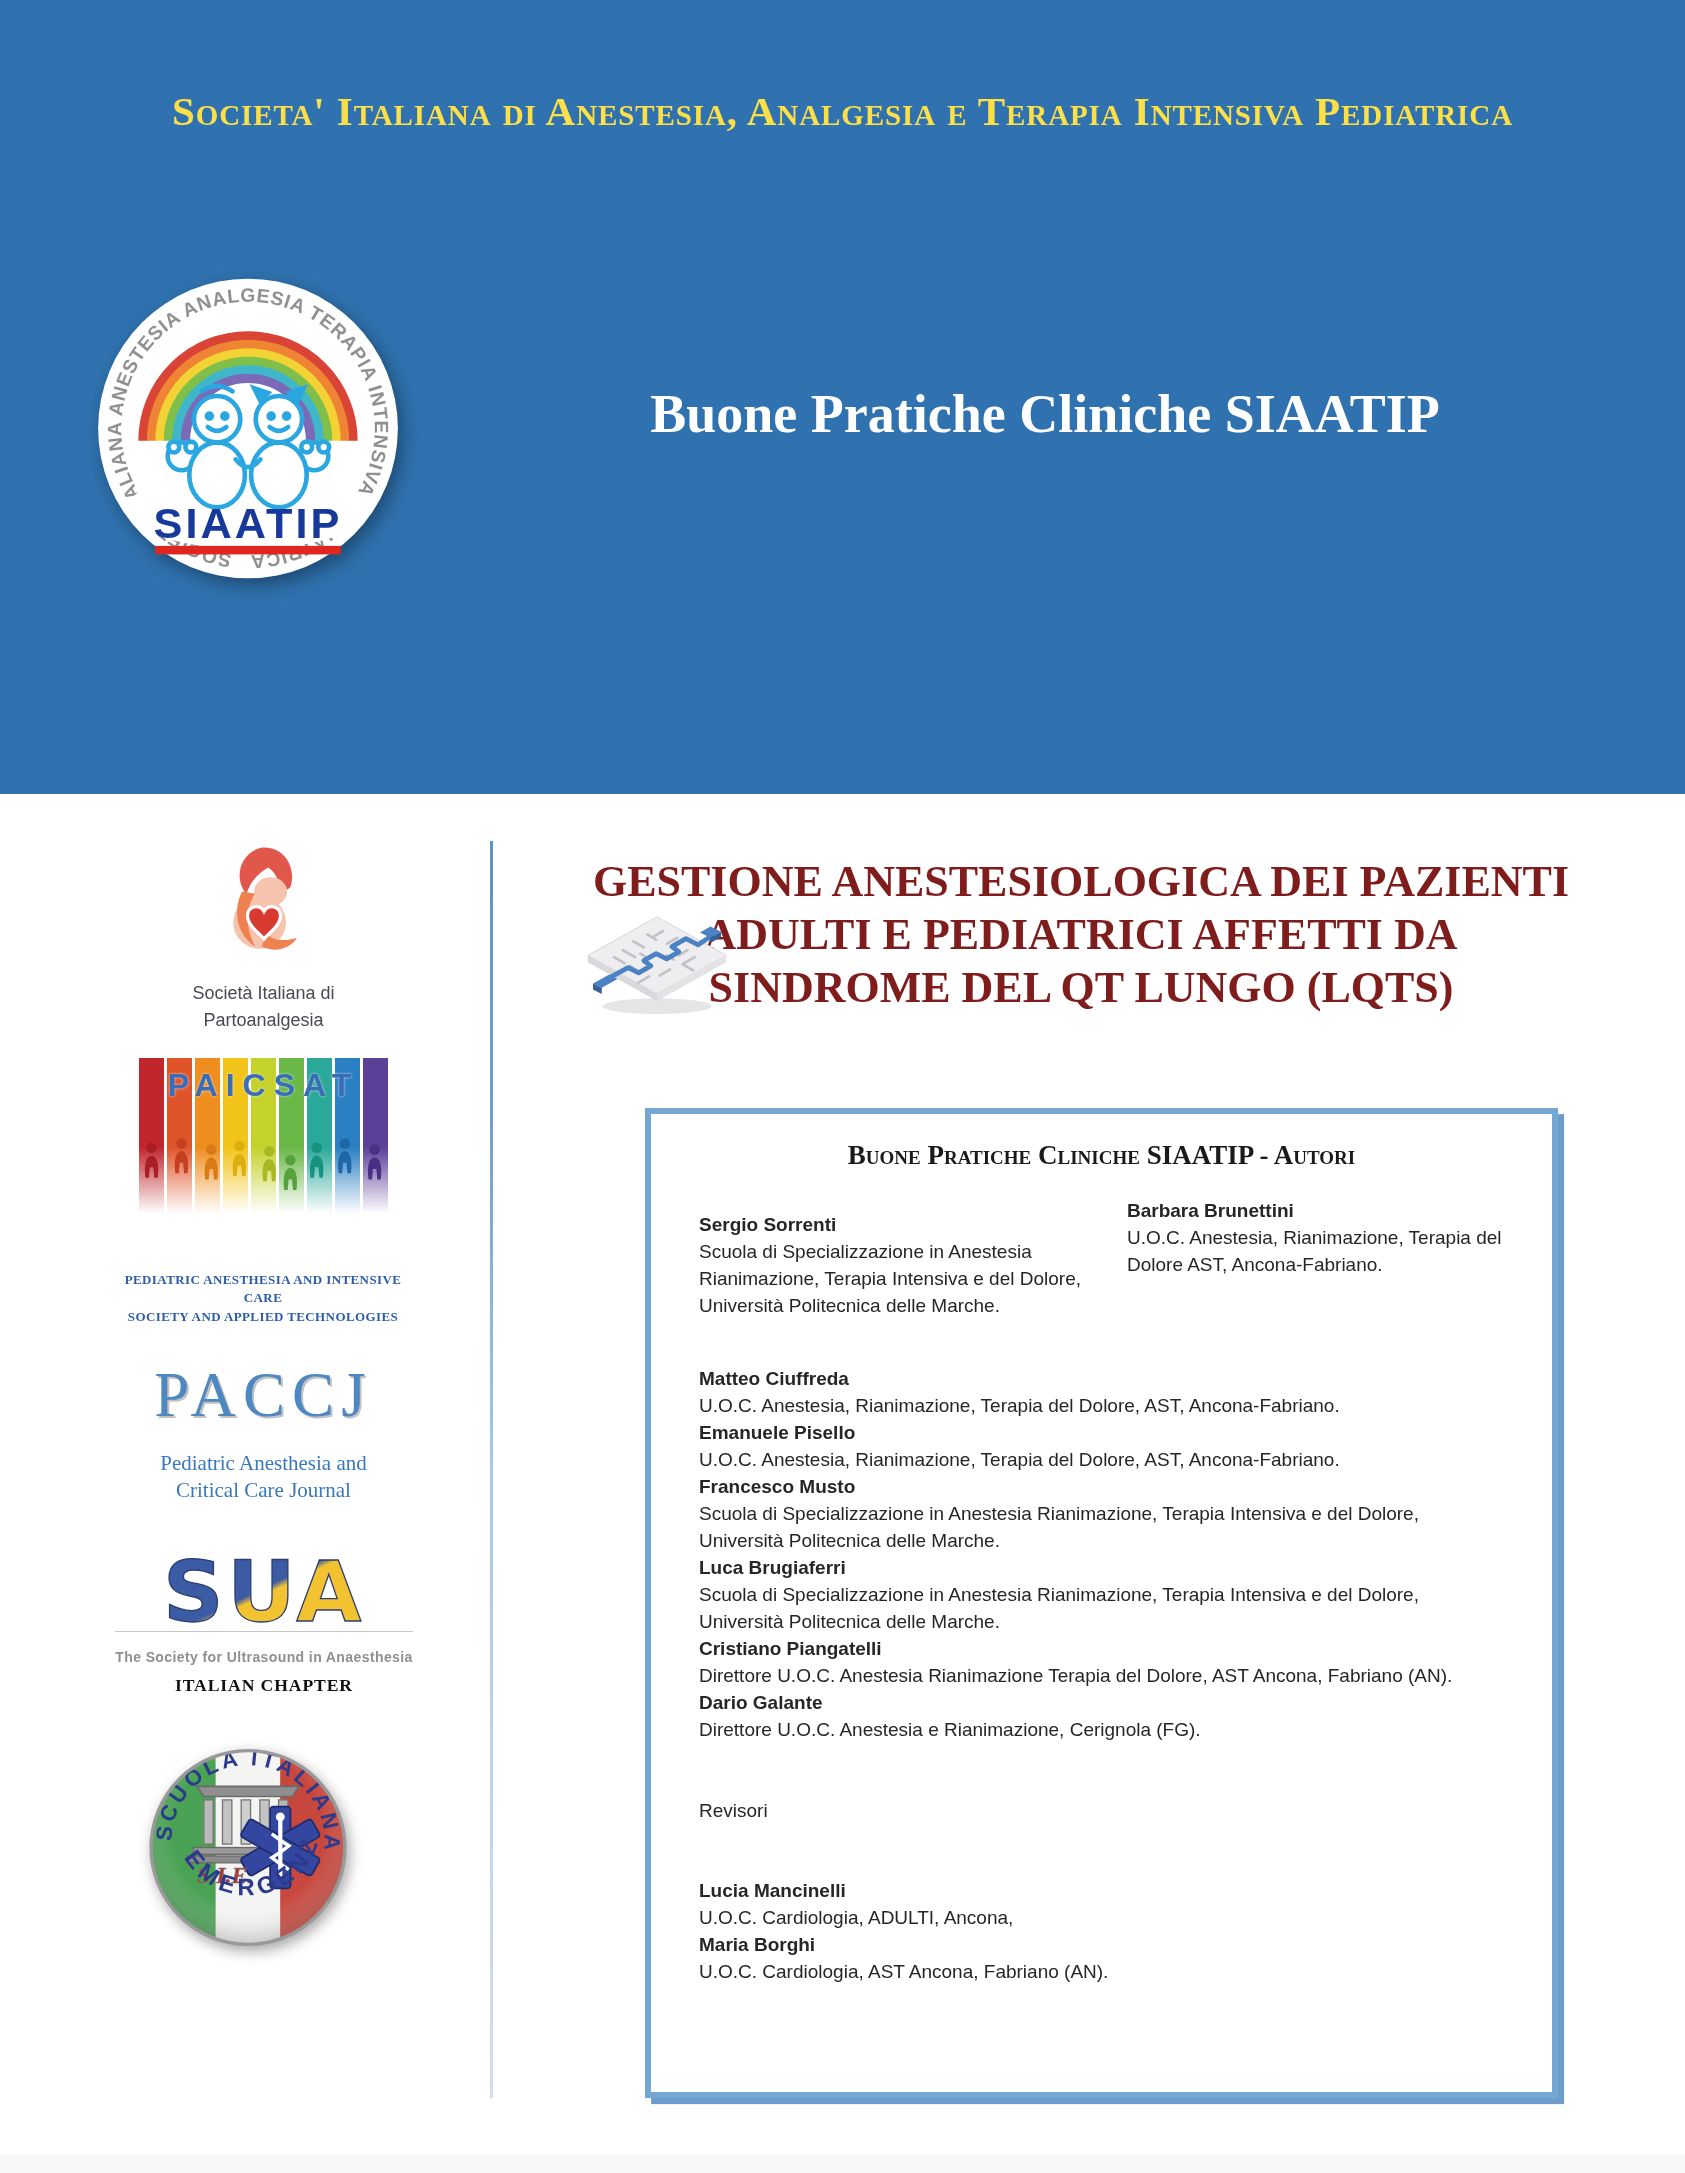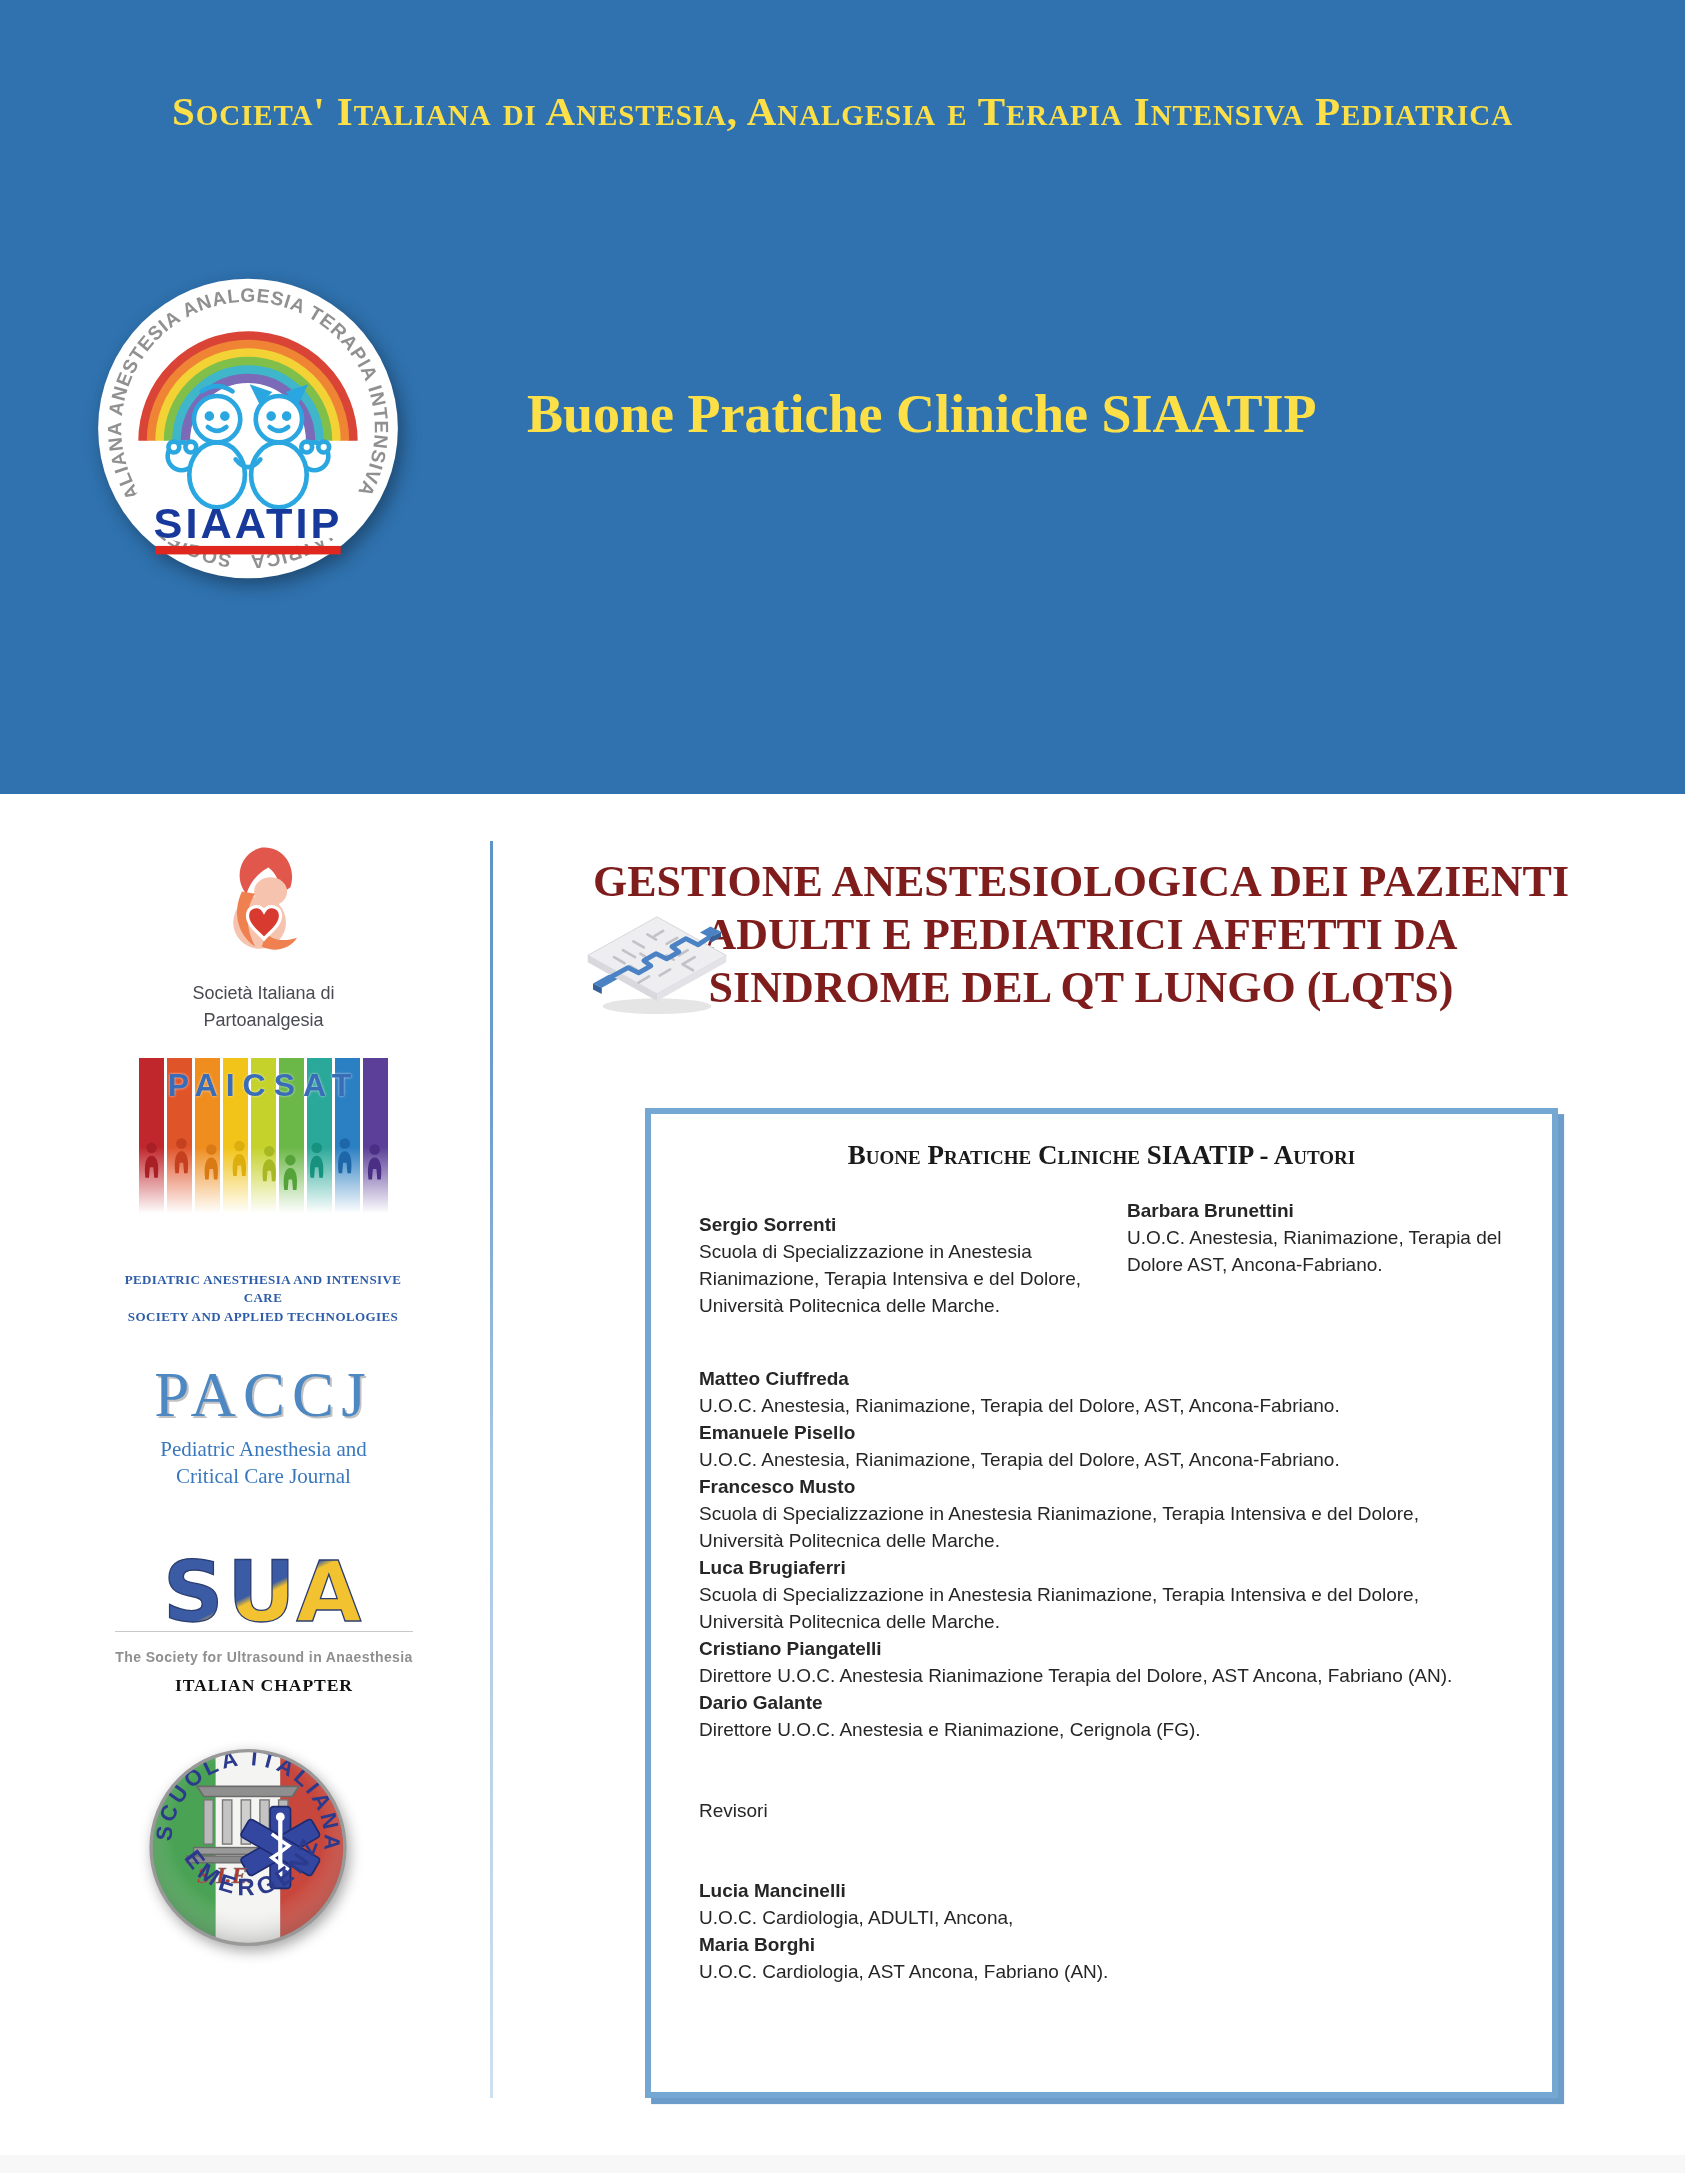--- a/index.html
+++ b/index.html
@@ -4,22 +4,22 @@
 <style>
   html,body{margin:0;padding:0;background:#ffffff;}
   .page{position:relative;width:1685px;height:2173px;background:#ffffff;overflow:hidden;
         font-family:"Liberation Sans",sans-serif;}
 
   
   .band{position:absolute;left:0;top:0;width:1685px;height:794px;background:#2F72AF;}
   .band-title{position:absolute;left:0;top:87px;width:1685px;text-align:center;
       font-family:"Liberation Serif",serif;font-variant:small-caps;font-weight:700;
       font-size:41px;letter-spacing:0.9px;color:#fde047;}
-  .band-sub{position:absolute;left:527px;top:383px;width:1036px;text-align:left;
-      font-family:"Liberation Serif",serif;font-weight:700;font-size:54px;color:#fde047;}
+  .band-sub{position:absolute;left:527px;top:383px;width:1036px;text-align:center;
+      font-family:"Liberation Serif",serif;font-weight:700;font-size:54px;color:#ffffff;}
 
   .logo-siaatip{position:absolute;left:90px;top:274px;width:316px;height:309px;
       filter:drop-shadow(5.3px 7px 8.8px rgba(0,0,0,0.35));}
 
   
   .divider{position:absolute;left:490px;top:841px;width:2.6px;height:1257px;
       background:linear-gradient(to bottom,#5f94c6 0%,#6f9fce 22%,#a9c8e3 50%,#cfe0ef 100%);}
 
   .parto{position:absolute;left:132px;top:841px;width:263px;text-align:center;}
   .parto-caption{margin-top:3.5px;font-size:18px;line-height:27px;color:#4a4a52;}
@@ -31,21 +31,21 @@
       font-size:32px;font-weight:700;letter-spacing:8px;color:#3a6db8;
       text-shadow:0 0 2.6px rgba(255,255,255,.8);}
   .paicsat-kids{position:absolute;left:-12.3px;top:51px;width:274px;height:104px;}
   .paicsat-caption{position:absolute;left:105px;top:1271px;width:316px;text-align:center;
       font-family:"Liberation Serif",serif;font-weight:700;font-size:13px;line-height:18.4px;
       color:#2d5ca8;letter-spacing:0.4px;}
 
   .paccj{position:absolute;left:88px;top:1359px;width:351px;text-align:center;}
   .paccj-word{font-family:"Liberation Serif",serif;font-size:63px;letter-spacing:7px;
       color:#4e88c2;text-shadow:1.8px 1.8px 0 rgba(120,120,120,.45);}
-  .paccj-caption{margin-top:4px;font-family:"Liberation Serif",serif;font-size:21px;
+  .paccj-caption{margin-top:18px;font-family:"Liberation Serif",serif;font-size:21px;
       line-height:27px;color:#3a78bd;}
 
   .sua{position:absolute;left:97px;top:1552px;width:334px;text-align:center;}
   .sua-tagline{margin-top:-5.3px;font-size:14px;font-weight:700;color:#8f8f8f;letter-spacing:0.4px;
       border-top:0.9px solid #c9c9c9;padding-top:17px;display:inline-block;}
   .sua-chapter{margin-top:10.5px;font-family:"Liberation Serif",serif;font-weight:700;
       font-size:17.6px;letter-spacing:0.9px;color:#111111;}
 
   .sie{position:absolute;left:146px;top:1738px;width:204px;height:219px;
       filter:drop-shadow(3.5px 5.3px 7px rgba(0,0,0,0.35));}

